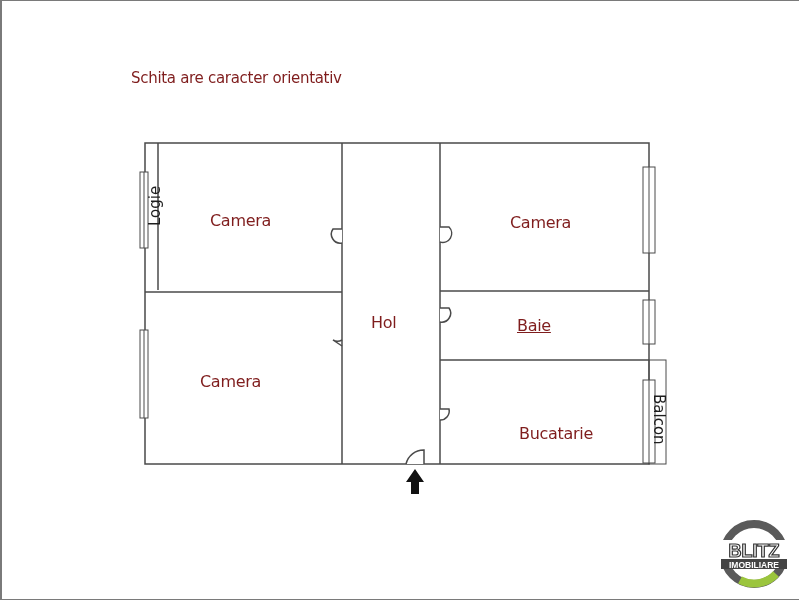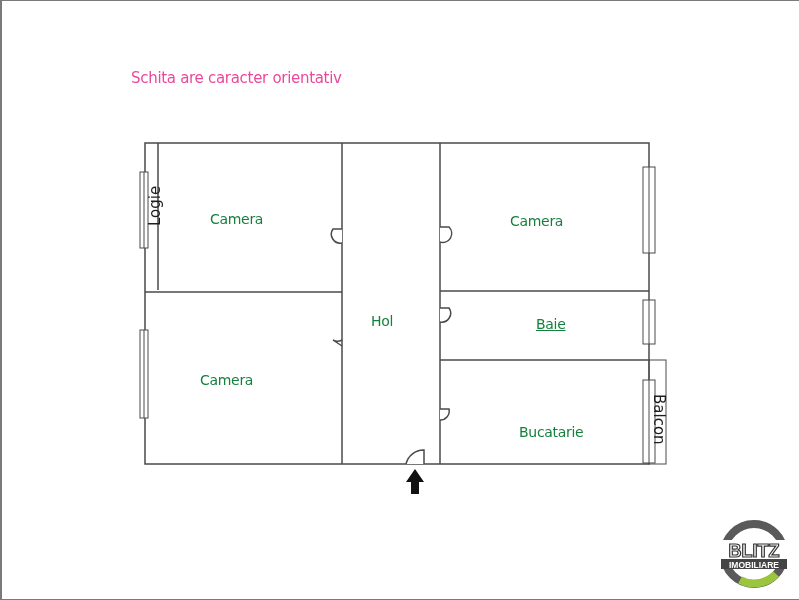--- a/index.html
+++ b/index.html
@@ -1,20 +1,20 @@
 <!DOCTYPE html>
 <html><head>
 <meta charset="utf-8">
 <style>
   html, body { margin:0; padding:0; }
   body { width:799px; height:600px; background:#ffffff; position:relative; overflow:hidden; font-family:"DejaVu Sans", sans-serif; }
   .frame { position:absolute; left:0; top:0; width:797px; height:598px; border:1px solid #7a7a7a; border-left-width:2px; }
-  .title { position:absolute; left:131px; top:69px; font-size:15px; color:#ec4899; letter-spacing:-0.3px; }
+  .title { position:absolute; left:131px; top:69px; font-size:15px; color:#7f1d1d; letter-spacing:-0.3px; }
   svg.plan { position:absolute; left:0; top:0; }
-  .lbl { position:absolute; font-size:14px; color:#15803d; letter-spacing:-0.3px; white-space:nowrap; }
+  .lbl { position:absolute; font-size:16px; color:#7f1d1d; letter-spacing:-0.3px; white-space:nowrap; }
   .vlbl { position:absolute; font-size:15px; color:#1e1e1e; white-space:nowrap; transform-origin:left top; }
   .logo { position:absolute; left:718px; top:518px; width:72px; height:72px; }
 </style>
 </head>
 <body>
 
 <div class="frame"></div>
 
 <div class="title">Schita are caracter orientativ</div>
 
@@ -62,21 +62,21 @@
 
   <g>
     <polygon points="415,469 406,482 411,482 411,494 419,494 419,482 424,482" fill="#111111"></polygon>
   </g>
 </svg>
 
 <div class="lbl" style="left:210px;top:211px;">Camera</div>
 <div class="lbl" style="left:200px;top:372px;">Camera</div>
 <div class="lbl" style="left:371px;top:313px;">Hol</div>
 <div class="lbl" style="left:510px;top:213px;">Camera</div>
-<div class="lbl" style="left:536px;top:316px;text-decoration:underline;">Baie</div>
+<div class="lbl" style="left:517px;top:316px;text-decoration:underline;">Baie</div>
 <div class="lbl" style="left:519px;top:424px;">Bucatarie</div>
 
 <div class="vlbl" style="left:146px;top:226px;transform:rotate(-90deg);">Logie</div>
 <div class="vlbl" style="left:668px;top:394px;transform:rotate(90deg);">Balcon</div>
 
 <svg class="logo" viewBox="0 0 72 72">
   <circle cx="36" cy="36" r="30" fill="none" stroke="#5a5a5a" stroke-width="8"></circle>
   <path d="M58 56 A30 30 0 0 1 22 62" fill="none" stroke="#9bc53d" stroke-width="8"></path>
   <rect x="2" y="22" width="68" height="28" fill="#ffffff"></rect>
   <text x="36" y="39" text-anchor="middle" font-family="Liberation Sans, sans-serif" font-weight="bold" font-size="18" fill="#ffffff" stroke="#333333" stroke-width="1.2">BLITZ</text>

